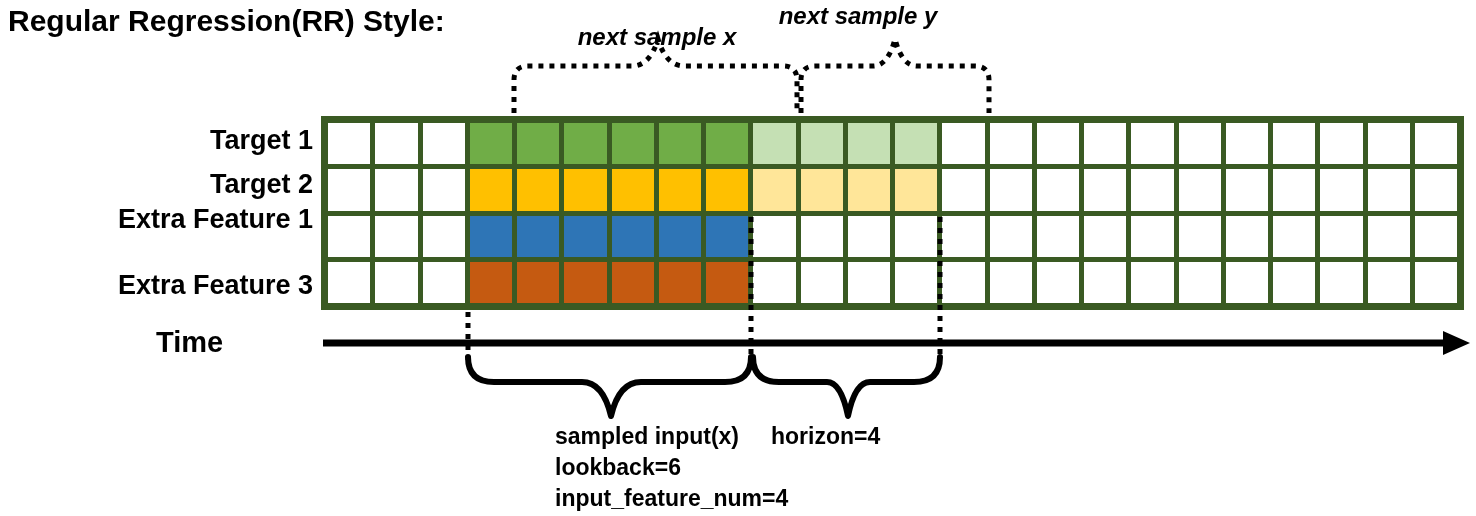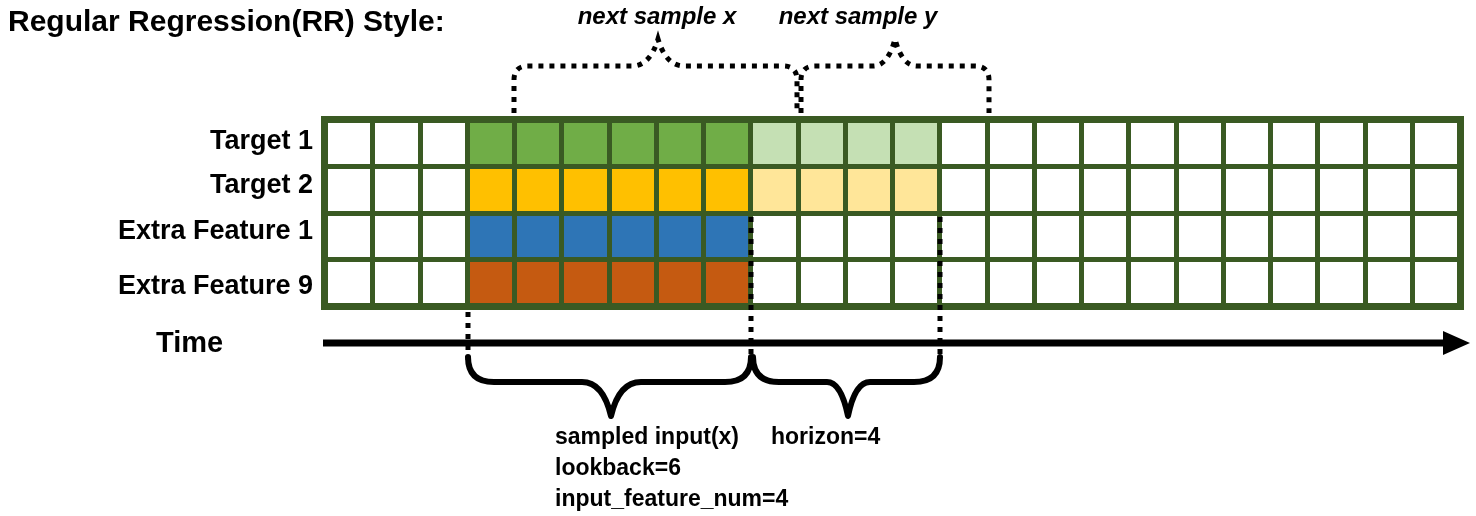--- a/index.html
+++ b/index.html
@@ -14,21 +14,21 @@
   .title{
     position:absolute;left:8px;top:4px;
     font-size:30px;font-weight:700;letter-spacing:0px;
     white-space:nowrap;
   }
   .top-label{
     position:absolute;top:2px;width:300px;
     font-size:24px;font-style:italic;font-weight:600;
     text-align:center;white-space:nowrap;
   }
-  .top-label.x{left:507px;}
+  .top-label.x{left:507px;margin-top:21px;}
   .top-label.y{left:708px;}
   .row-label{
     position:absolute;left:0;width:313px;height:48px;
     display:flex;align-items:center;justify-content:flex-end;
     font-size:27px;font-weight:700;white-space:nowrap;text-align:right;
   }
   .grid{
     position:absolute;left:321px;top:116px;
     width:1143px;height:194px;
     box-sizing:border-box;
@@ -60,22 +60,22 @@
 <div class="canvas">
 
   <div class="title">Regular Regression(RR) Style:</div>
 
   <div class="top-label x">next sample x</div>
   <div class="top-label y">next sample y</div>
 
   <div id="row-labels">
       <div class="row-label" style="top: 116px;">Target 1</div>
       <div class="row-label" style="top: 160px;">Target 2</div>
-      <div class="row-label" style="top: 206px;">Extra Feature 1</div>
-      <div class="row-label" style="top: 261.5px;">Extra Feature 9</div>
+      <div class="row-label" style="top: 195px;">Extra Feature 1</div>
+      <div class="row-label" style="top: 261.5px;">Extra Feature 3</div>
     </div>
 
   <div id="grid" class="grid" style="background: rgb(58, 90, 35);">
       <div class="cell"></div>
       <div class="cell"></div>
       <div class="cell"></div>
       <div class="cell" style="background: rgb(112, 173, 71);"></div>
       <div class="cell" style="background: rgb(112, 173, 71);"></div>
       <div class="cell" style="background: rgb(112, 173, 71);"></div>
       <div class="cell" style="background: rgb(112, 173, 71);"></div>

